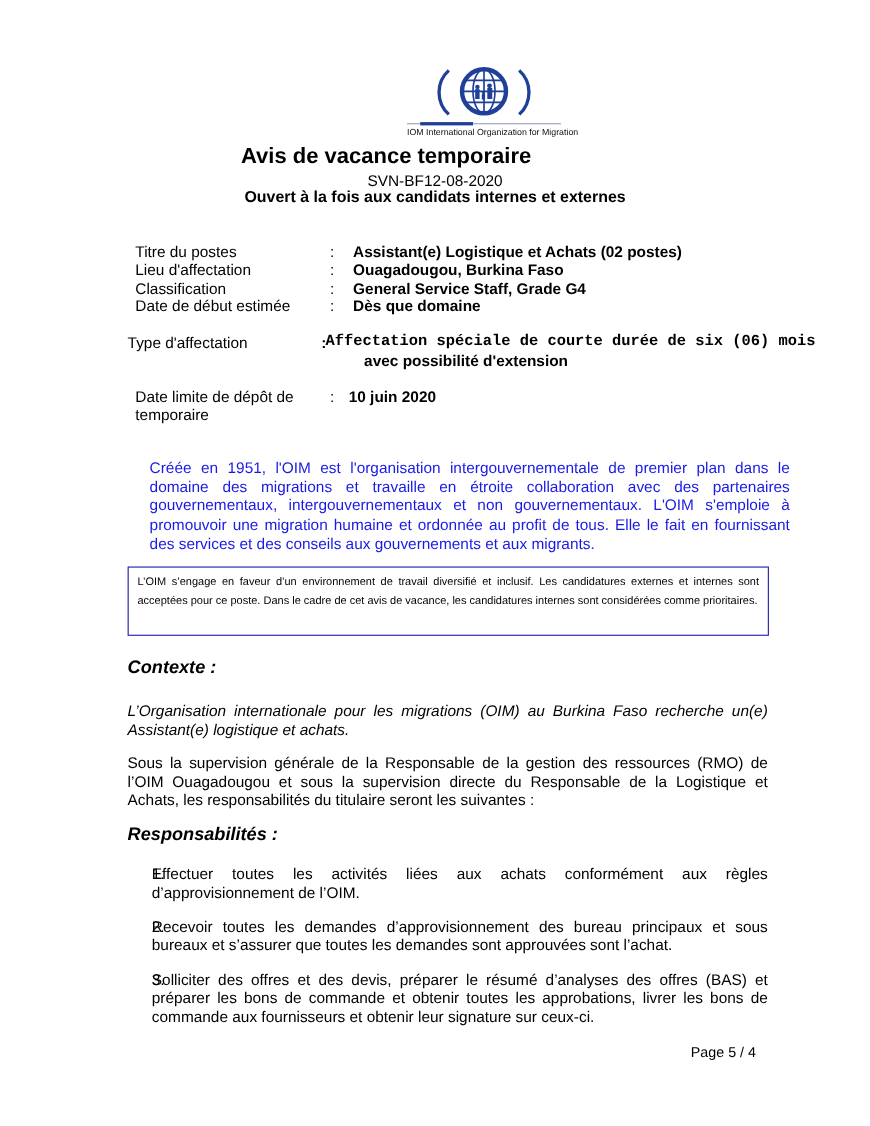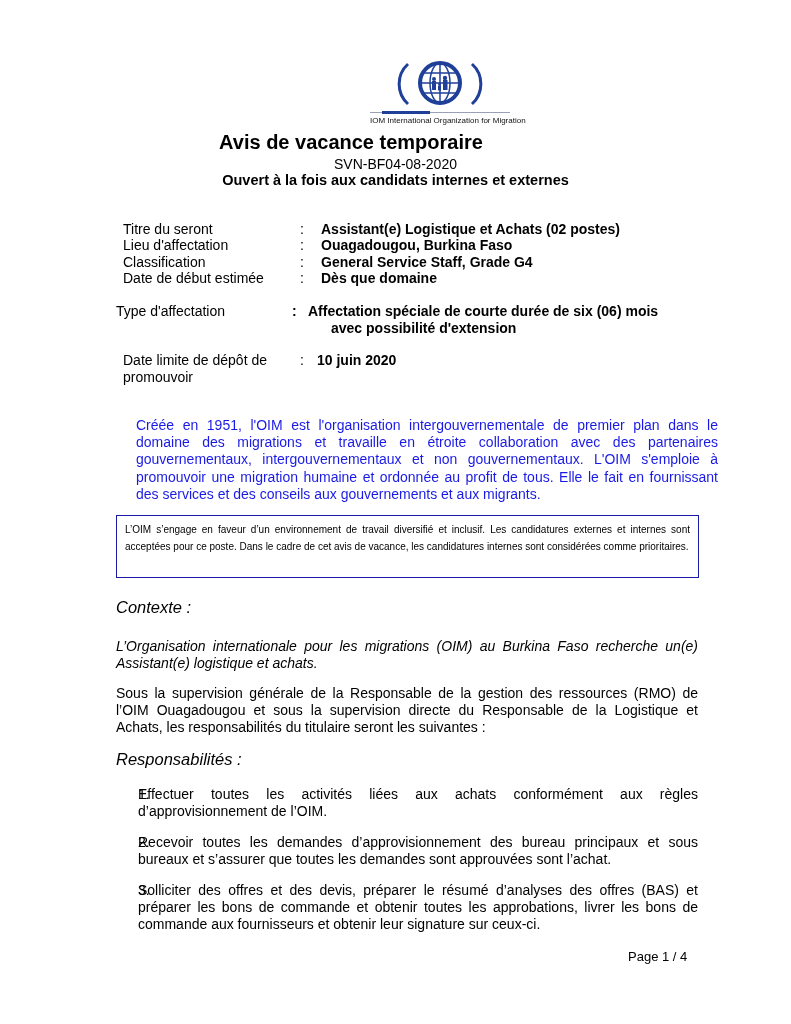--- a/index.html
+++ b/index.html
@@ -17,21 +17,21 @@
               font-size: 14.5px; font-weight: bold; }
   .row { position: absolute; font-size: 14px; line-height: 16.5px; }
   .lbl { position: absolute; left: 123px; }
   .colon { position: absolute; left: 300px; }
   .val { position: absolute; left: 321px; font-weight: bold; }
   .intro { position: absolute; left: 116px; top: 417px; width: 582px; font-size: 14px; line-height: 17.2px;
            color: #1a1ae6; text-align: justify; margin-left: 20px; }
   .box { position: absolute; left: 116px; top: 515px; width: 565px; height: 50px;
          border: 1.5px solid #1a1aa8; padding: 5px 8px 6px 8px; font-size: 10px; line-height: 17.2px;
          text-align: justify; }
-  .h2 { position: absolute; left: 116px; font-size: 16.5px; font-weight: normal; font-style: italic; }
+  .h2 { position: absolute; left: 116px; font-size: 16.5px; font-weight: bold; font-style: italic; }
   .p { position: absolute; left: 116px; width: 582px; font-size: 14px; line-height: 17.2px; text-align: justify; }
   .li { position: absolute; left: 138px; width: 560px; font-size: 14px; line-height: 17.2px; text-align: justify; }
   .li .num { position: absolute; left: 0; }
   .li .txt { display: block; }
   .footer { position: absolute; left: 628px; top: 949px; font-size: 13px; }
 </style>
 </head>
 <body>
 
 <div class="logo">
@@ -54,26 +54,26 @@
       <circle cx="69.5" cy="26" r="1.5"></circle>
       <rect x="68" y="27.5" width="3" height="5"></rect>
     </g>
   </svg>
   <div class="logo-rule"></div>
   <div class="logo-rule-blue"></div>
   <div class="logo-caption">IOM International Organization for Migration</div>
 </div>
 
 <div class="title">Avis de vacance temporaire</div>
-<div class="ref">SVN-BF04-08-2020</div>
+<div class="ref">SVN-BF12-08-2020</div>
 <div class="subtitle">Ouvert à la fois aux candidats internes et externes</div>
 
 <div>
   <div class="row" style="top:221px;left:0;width:791px;">
-    <span class="lbl">Titre du seront</span>
+    <span class="lbl">Titre du postes</span>
     <span class="colon">:</span>
     <span class="val">Assistant(e) Logistique et Achats (02 postes)</span>
   </div>
   <div class="row" style="top:237px;left:0;width:791px;">
     <span class="lbl">Lieu d'affectation</span>
     <span class="colon">:</span>
     <span class="val">Ouagadougou, Burkina Faso</span>
   </div>
   <div class="row" style="top:254px;left:0;width:791px;">
     <span class="lbl">Classification</span>
@@ -82,27 +82,27 @@
   </div>
   <div class="row" style="top:270px;left:0;width:791px;">
     <span class="lbl">Date de début estimée</span>
     <span class="colon">:</span>
     <span class="val">Dès que domaine</span>
   </div>
 
   <div class="row" style="top:303px;left:0;width:791px;">
     <span style="position:absolute;left:116px;">Type d'affectation</span>
     <span style="position:absolute;left:292px;font-weight:bold;">:</span>
-    <span style="position:absolute;left:308px;font-weight:bold;white-space:nowrap;">Affectation spéciale de courte durée de six (06) mois</span>
+    <span style="position:absolute;left:296px;font-weight:bold;white-space:nowrap;font-family:Liberation Mono, monospace;">Affectation spéciale de courte durée de six (06) mois</span>
     <span style="position:absolute;left:331px;top:17px;font-weight:bold;white-space:nowrap;">avec possibilité  d'extension</span>
   </div>
 
   <div class="row" style="top:352px;left:0;width:791px;">
     <span class="lbl">Date limite de dépôt de</span>
-    <span class="lbl" style="top:17px;">promouvoir</span>
+    <span class="lbl" style="top:17px;">temporaire</span>
     <span class="colon">:</span>
     <span class="val" style="left:317px;">10 juin 2020</span>
   </div>
 </div>
 
 <div class="intro">Créée en 1951, l'OIM est l'organisation intergouvernementale de premier plan dans le domaine des migrations et travaille en étroite collaboration avec des partenaires gouvernementaux, intergouvernementaux et non gouvernementaux. L'OIM s'emploie à promouvoir une migration humaine et ordonnée au profit de tous. Elle le fait en fournissant des services et des conseils aux gouvernements et aux migrants.</div>
 
 <div class="box">L’OIM s’engage en faveur d’un environnement de travail diversifié et inclusif. Les candidatures externes et internes sont acceptées pour ce poste. Dans le cadre de cet avis de vacance, les candidatures internes sont considérées comme prioritaires.</div>
 
 <div class="h2" style="top:598px;">Contexte :</div>
@@ -117,13 +117,13 @@
 </div>
 <div class="li" style="top:834px;">
   <span class="num">2.</span>
   <span class="txt">Recevoir toutes les demandes d’approvisionnement des bureau principaux et sous bureaux et s’assurer que toutes les demandes sont approuvées sont l’achat.</span>
 </div>
 <div class="li" style="top:882px;">
   <span class="num">3.</span>
   <span class="txt">Solliciter des offres et des devis, préparer le résumé d’analyses des offres (BAS) et préparer les bons de commande et obtenir toutes les approbations, livrer les bons de commande aux fournisseurs et obtenir leur signature sur ceux-ci.</span>
 </div>
 
-<div class="footer">Page 1 / 4</div>
+<div class="footer">Page 5 / 4</div>
 
 </body></html>

